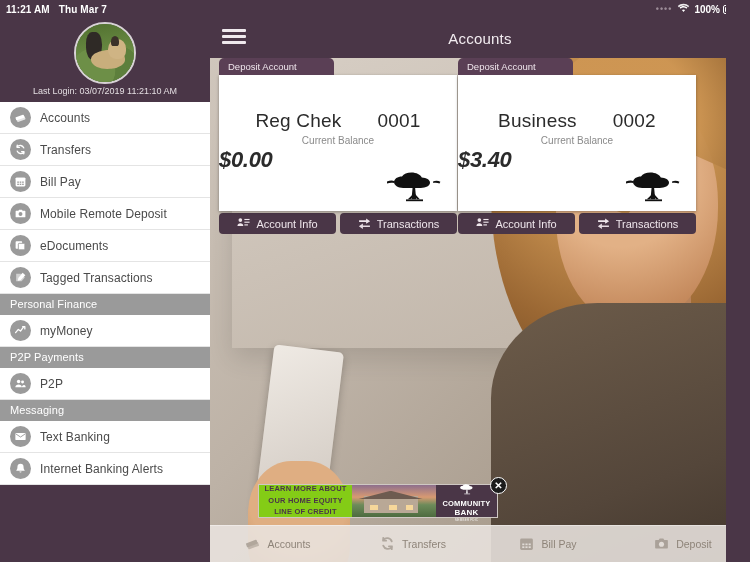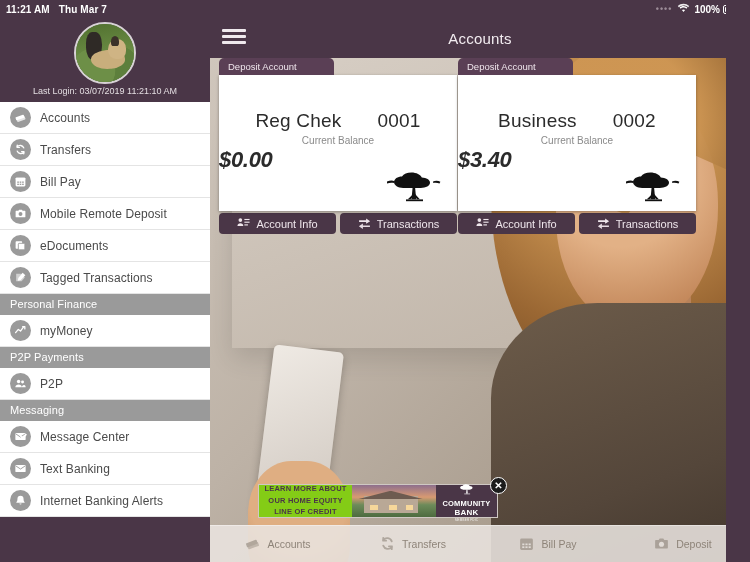--- a/index.html
+++ b/index.html
@@ -378,30 +378,20 @@
             <circle cx="15.8" cy="9.2" r="2.7"></circle>
             <path d="M2.5 19c0-3.3 2.7-5.2 6-5.2s6 1.9 6 5.2z"></path>
             <path d="M14.5 19c0-2.6 1.6-4.4 4-4.4s3 1.8 3 4.4z"></path>
           </svg>
       </span>
       <span class="nav-label">P2P</span>
     </div>
 
     <div class="sec-header">Messaging</div>
 
-    <div class="nav-item">
-      <span class="nav-ico">
-        <svg width="13" height="13" viewBox="0 0 24 24">
-            <rect x="2.5" y="5.5" width="19" height="13" rx="1.6" fill="#fff"></rect>
-            <path d="M3 7l9 6 9-6" stroke="#9a9a9a" stroke-width="1.7" fill="none"></path>
-            <path d="M13 12l3 3 6-6.5" stroke="#fff" stroke-width="3" fill="none" stroke-linecap="round" stroke-linejoin="round"></path>
-          </svg>
-      </span>
-      <span class="nav-label">Message Center</span>
-    </div>
 
     <div class="nav-item">
       <span class="nav-ico">
         <svg width="13" height="13" viewBox="0 0 24 24">
             <rect x="2.5" y="5.5" width="19" height="13" rx="1.6" fill="#fff"></rect>
             <path d="M3 7l9 6 9-6" stroke="#9a9a9a" stroke-width="1.7" fill="none"></path>
           </svg>
       </span>
       <span class="nav-label">Text Banking</span>
     </div>

